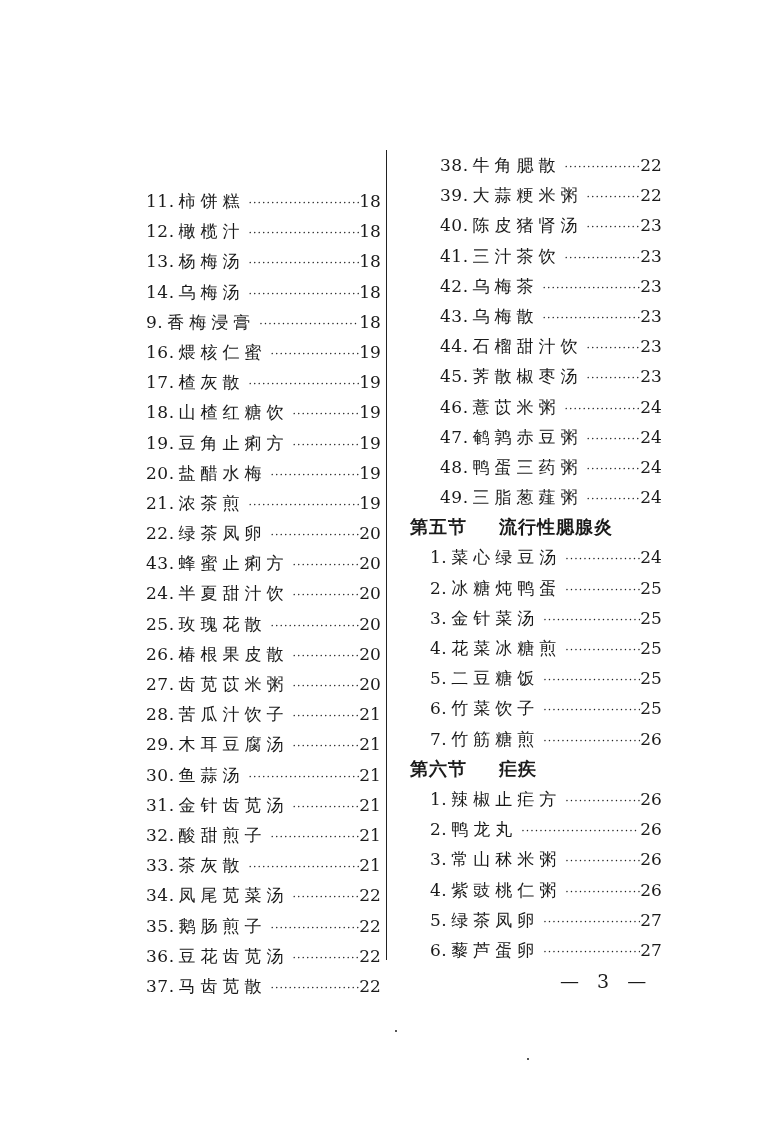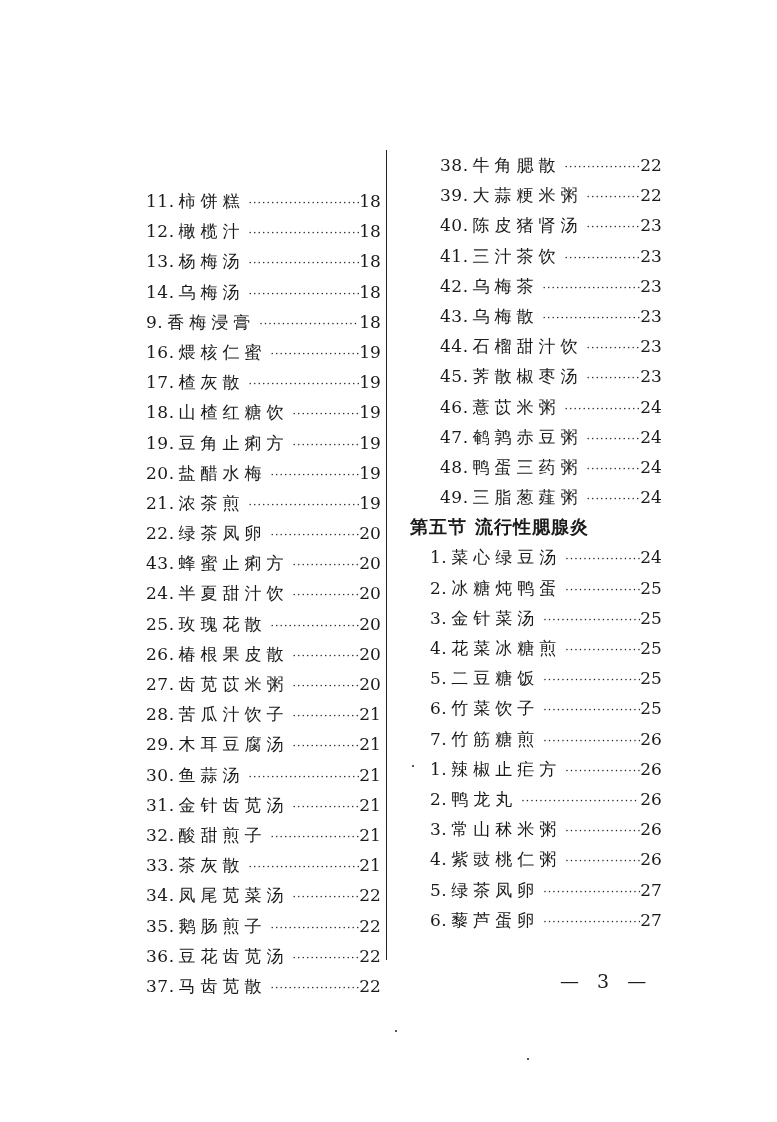--- a/index.html
+++ b/index.html
@@ -14,21 +14,21 @@
            font-size: 17px; white-space: nowrap; }
   .entry .num { flex: 0 0 auto; font-size: 17px; letter-spacing: 0.5px; }
   .entry .title { flex: 0 0 auto; letter-spacing: 5px; padding-left: 4px; }
   .entry .dots { flex: 1 1 auto; overflow: hidden; font-size: 11px; letter-spacing: 1px;
                  text-align: right; padding: 0 6px 0 4px; color: #222; }
   .entry .pg { flex: 0 0 auto; font-size: 17px; min-width: 22px; text-align: center; }
   .col-right .entry { padding-left: 30px; }
   .col-right .entry.sub { padding-left: 20px; }
   .section { height: 30.2px; line-height: 30.2px; font-size: 18px; font-weight: bold;
              letter-spacing: 1px; white-space: nowrap; font-family: "DejaVu Sans", "Liberation Sans", sans-serif; }
-  .section .sec-title { margin-left: 8px; }
+  .section .sec-title { margin-left: 32px; }
   .pagenum { position: absolute; left: 560px; top: 970px; font-size: 19px; letter-spacing: 6px; }
   .speck { position: absolute; width: 2px; height: 2px; background: #555; }
 </style>
 </head>
 <body>
 
 <div class="page">
 
   <div class="col col-left" id="left-col">
       <div class="entry">
@@ -314,20 +314,23 @@
           <span class="pg">25</span>
         </div>
         <div class="entry sub">
           <span class="num">7.</span>
           <span class="title">竹筋糖煎</span>
           <span class="dots">··························</span>
           <span class="pg">26</span>
         </div>
       </div>
 
+    <div class="section">
+      <span>第六节</span><span class="sec-title">疟疾</span>
+    </div>
     <div id="sec6-entries">
         <div class="entry sub">
           <span class="num">1.</span>
           <span class="title">辣椒止疟方</span>
           <span class="dots">··························</span>
           <span class="pg">26</span>
         </div>
         <div class="entry sub">
           <span class="num">2.</span>
           <span class="title">鸭龙丸</span>

